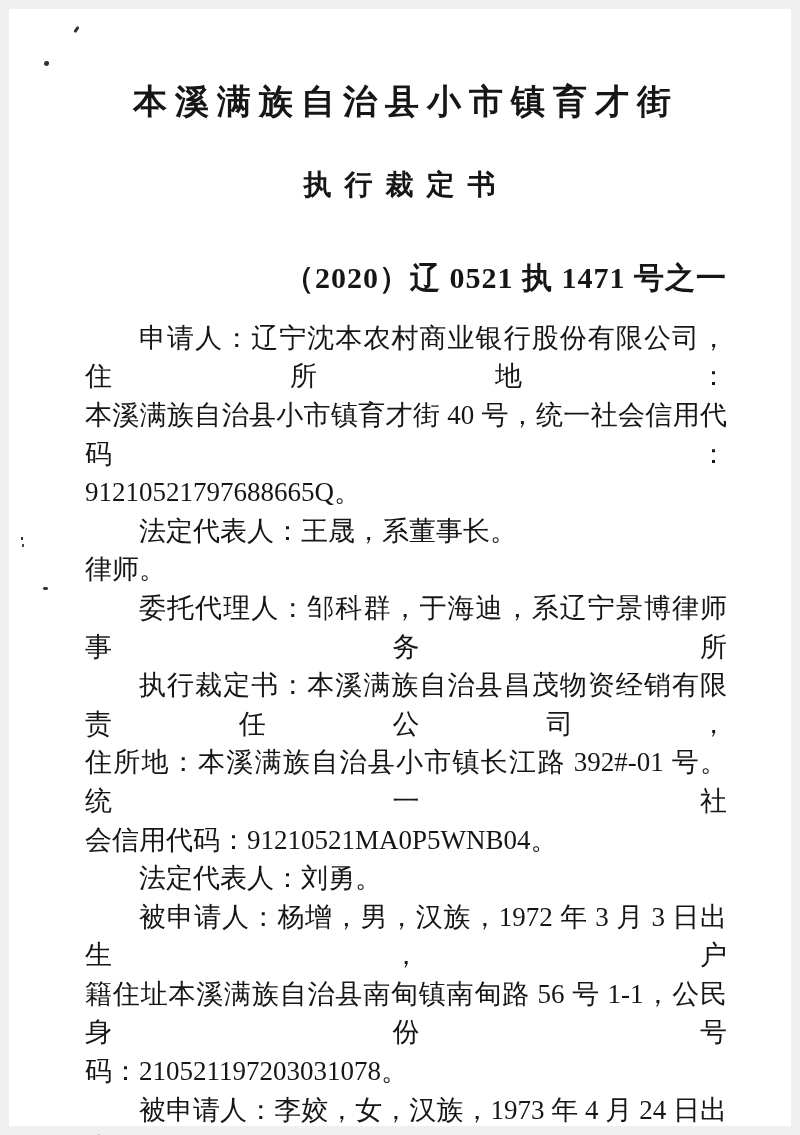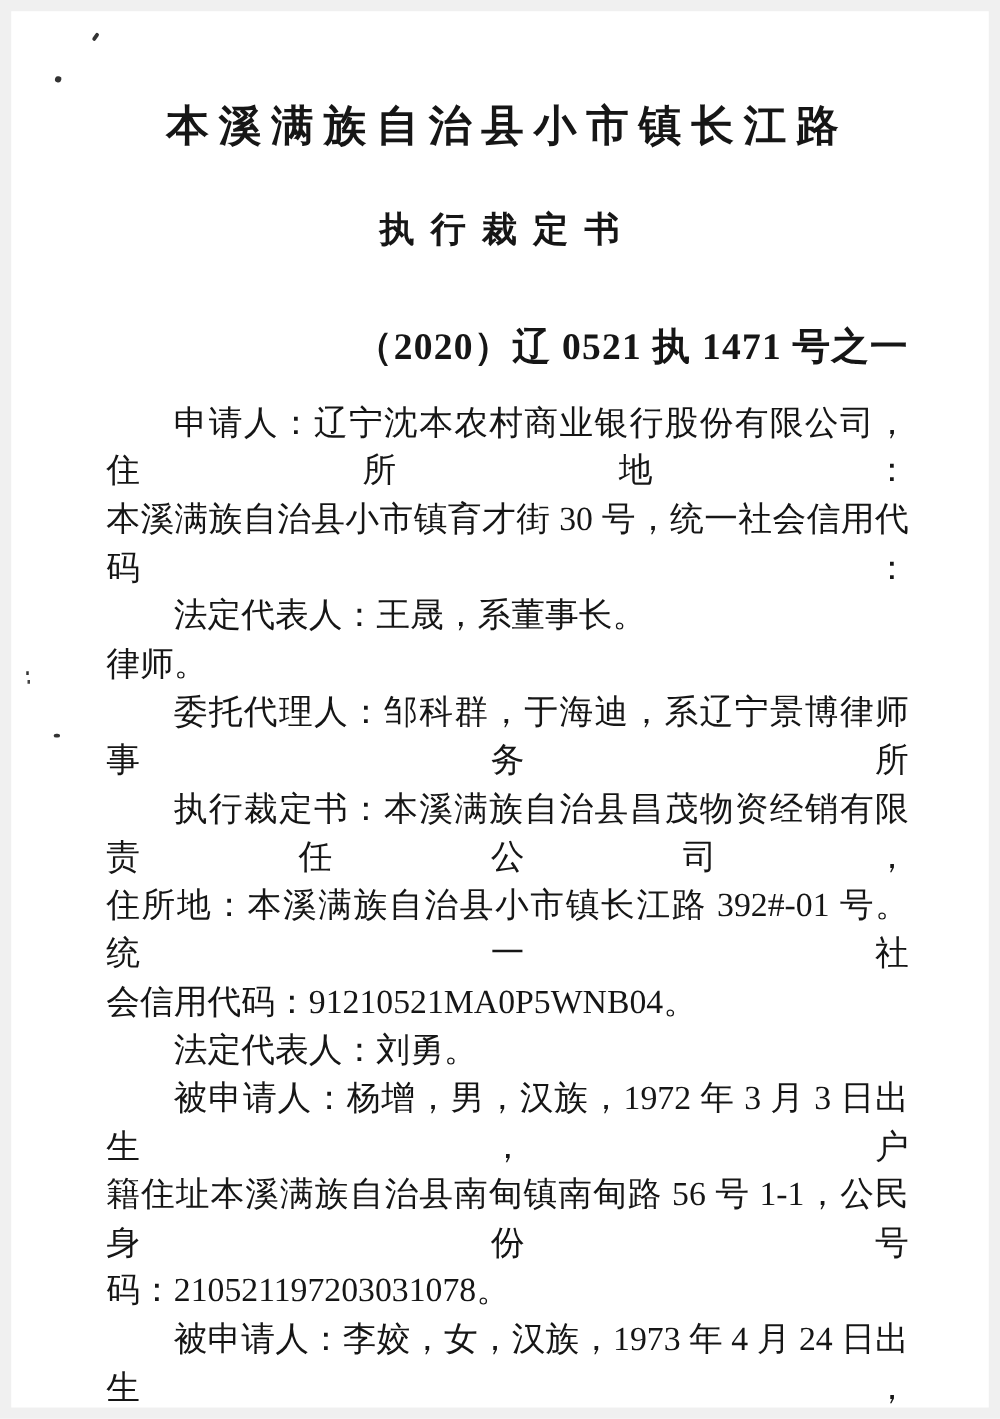--- a/index.html
+++ b/index.html
@@ -80,29 +80,30 @@
 </head>
 <body style="--ink: #161616; --paper: #ffffff; --frame: #f0f0f0;">
 
 <div class="page">
   <span class="speckle sp1"></span>
   <span class="speckle sp2"></span>
   <span class="speckle sp3"></span>
   <span class="speckle sp4"></span>
 
   <div class="content">
-    <h1 class="court-name">本溪满族自治县小市镇长江路</h1>
+    <h1 class="court-name">本溪满族自治县小市镇育才街</h1>
 
     <h2 class="doc-title">执行裁定书</h2>
 
     <div class="case-number">（2020）辽 0521 执 1471 号之一</div>
 
     <div class="body-text">
         <div class="line indent fill">申请人：辽宁沈本农村商业银行股份有限公司，住所地：</div>
-        <div class="line fill">本溪满族自治县小市镇育才街 30 号，统一社会信用代码：</div>
+        <div class="line fill">本溪满族自治县小市镇育才街 40 号，统一社会信用代码：</div>
+        <div class="line">91210521797688665Q。</div>
         <div class="line indent">法定代表人：王晟，系董事长。</div>
         <div class="line">律师。</div>
         <div class="line indent fill">委托代理人：邹科群，于海迪，系辽宁景博律师事务所</div>
         <div class="line indent fill">执行裁定书：本溪满族自治县昌茂物资经销有限责任公司，</div>
         <div class="line fill">住所地：本溪满族自治县小市镇长江路 392#-01 号。统一社</div>
         <div class="line">会信用代码：91210521MA0P5WNB04。</div>
         <div class="line indent">法定代表人：刘勇。</div>
         <div class="line indent fill">被申请人：杨增，男，汉族，1972 年 3 月 3 日出生，户</div>
         <div class="line fill">籍住址本溪满族自治县南甸镇南甸路 56 号 1-1，公民身份号</div>
         <div class="line">码：210521197203031078。</div>

